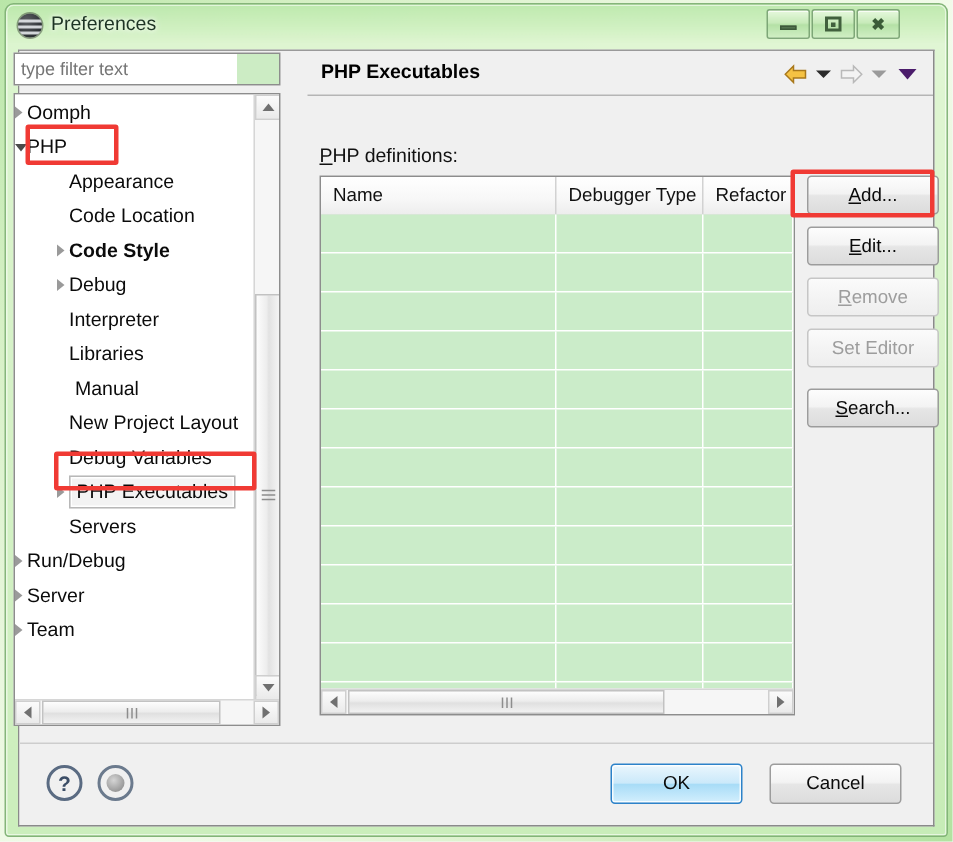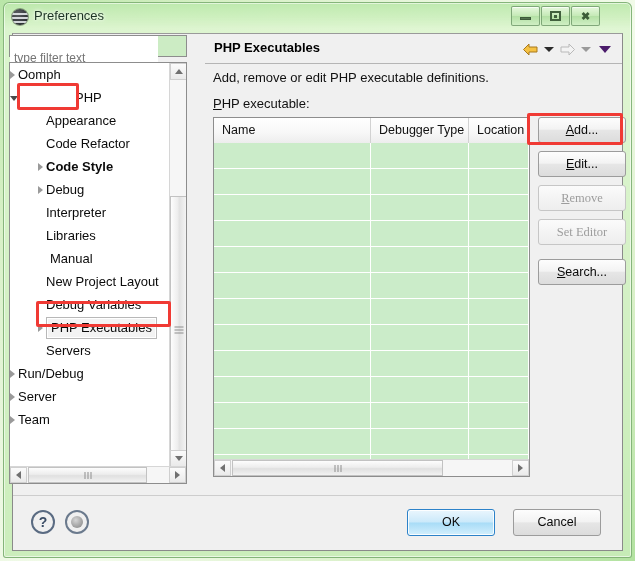--- a/index.html
+++ b/index.html
@@ -88,21 +88,21 @@
   }
 
   
   #filter-wrap{
     position:absolute;left:-4px;top:1px;width:178px;height:22px;
     box-sizing:border-box;
     border:1px solid #8d8d8d;
     background:#ffffff;
   }
   #filter-input{
-    position:absolute;left:0;top:12px;width:148px;height:20px;
+    position:absolute;left:0;top:0;width:148px;height:20px;
     box-sizing:border-box;border:0;outline:none;
     background:#ffffff;
     font-family:"Liberation Sans", sans-serif;font-size:12px;color:#6f6f6f;
     padding:0 4px;line-height:20px;
   }
   #filter-clear{
     position:absolute;right:0;top:0;width:28px;height:20px;
     background:#ccecc4;
   }
 
@@ -256,21 +256,20 @@
     box-sizing:border-box;
     border:1px solid #9c9c9c;border-radius:3px;
     background:linear-gradient(180deg,#fdfdfd 0%,#f3f3f3 46%,#e6e6e6 52%,#dcdcdc 100%);
     font-family:"Liberation Sans", sans-serif;font-size:12.5px;color:#0a0a0a;
     text-align:center;line-height:24px;cursor:default;
   }
   .btn.disabled{
     color:#9d9d9d;
     border-color:#c6c6c6;
     background:linear-gradient(180deg,#fbfbfb 0%,#f4f4f4 50%,#eeeeee 100%);
-    font-family:Liberation Serif, serif;
   }
   .btn.gap-top{margin-top:14px;}
 
   
   #buttonbar{
     position:absolute;left:0;bottom:0;width:609px;height:54px;
     background:#f0f0f0;border-top:1px solid #cdcdcd;
   }
   #help-icon{
     position:absolute;left:18px;top:14px;width:24px;height:24px;border-radius:50%;
@@ -354,27 +353,27 @@
       </div>
 
       <div id="tree-panel">
         <div id="tree-view">
             <div class="tree-item">
               <span class="arrow collapsed" style="left: 0px;"></span>
               <span class="lbl" style="left: 8px;">Oomph</span>
             </div>
             <div class="tree-item">
               <span class="arrow expanded" style="left: 0px;"></span>
-              <span class="lbl" style="left: 25px; padding-left: 40px;">PHP</span>
+              <span class="lbl" style="left: 8px;">PHP</span>
             </div>
             <div class="tree-item">
               <span class="lbl" style="left: 36px;">Appearance</span>
             </div>
             <div class="tree-item">
-              <span class="lbl" style="left: 36px;">Code Refactor</span>
+              <span class="lbl" style="left: 36px;">Code Location</span>
             </div>
             <div class="tree-item">
               <span class="arrow collapsed" style="left: 28px;"></span>
               <span class="lbl" style="left: 36px; font-weight: bold;">Code Style</span>
             </div>
             <div class="tree-item">
               <span class="arrow collapsed" style="left: 28px;"></span>
               <span class="lbl" style="left: 36px;">Debug</span>
             </div>
             <div class="tree-item">
@@ -455,28 +454,27 @@
             <span class="nav-arrow">
               <svg width="17" height="15" viewBox="0 0 17 15">
                 <path d="M10 2 L15.5 7.5 L10 13 L10 10 L2 10 L2 5 L10 5 Z" fill="#f3f3f3" stroke="#b9b9b9" stroke-width="1"></path>
               </svg>
             </span>
             <span class="caret light"></span>
             <span class="caret purple"></span>
           </div>
         </div>
 
-        <div id="panel-desc">Add, remove or edit PHP executable definitions.</div>
-        <div id="panel-sublabel"><span class="mn">P</span><span>HP executable:</span></div>
+        <div id="panel-sublabel"><span class="mn">P</span><span>HP definitions:</span></div>
 
         <div id="table-box">
           <div id="table-header">
               <div class="th" style="width: 157px;">Name</div>
               <div class="th" style="width: 98px;">Debugger Type</div>
-              <div class="th" style="width: 60px;">Location</div>
+              <div class="th" style="width: 60px;">Refactor</div>
             </div>
           <div id="table-rows">
               <div class="row">
                 <div class="cell" style="width: 157px;"></div>
                 <div class="cell" style="width: 98px;"></div>
                 <div class="cell" style="width: 60px;"></div>
               </div>
               <div class="row">
                 <div class="cell" style="width: 157px;"></div>
                 <div class="cell" style="width: 98px;"></div>

